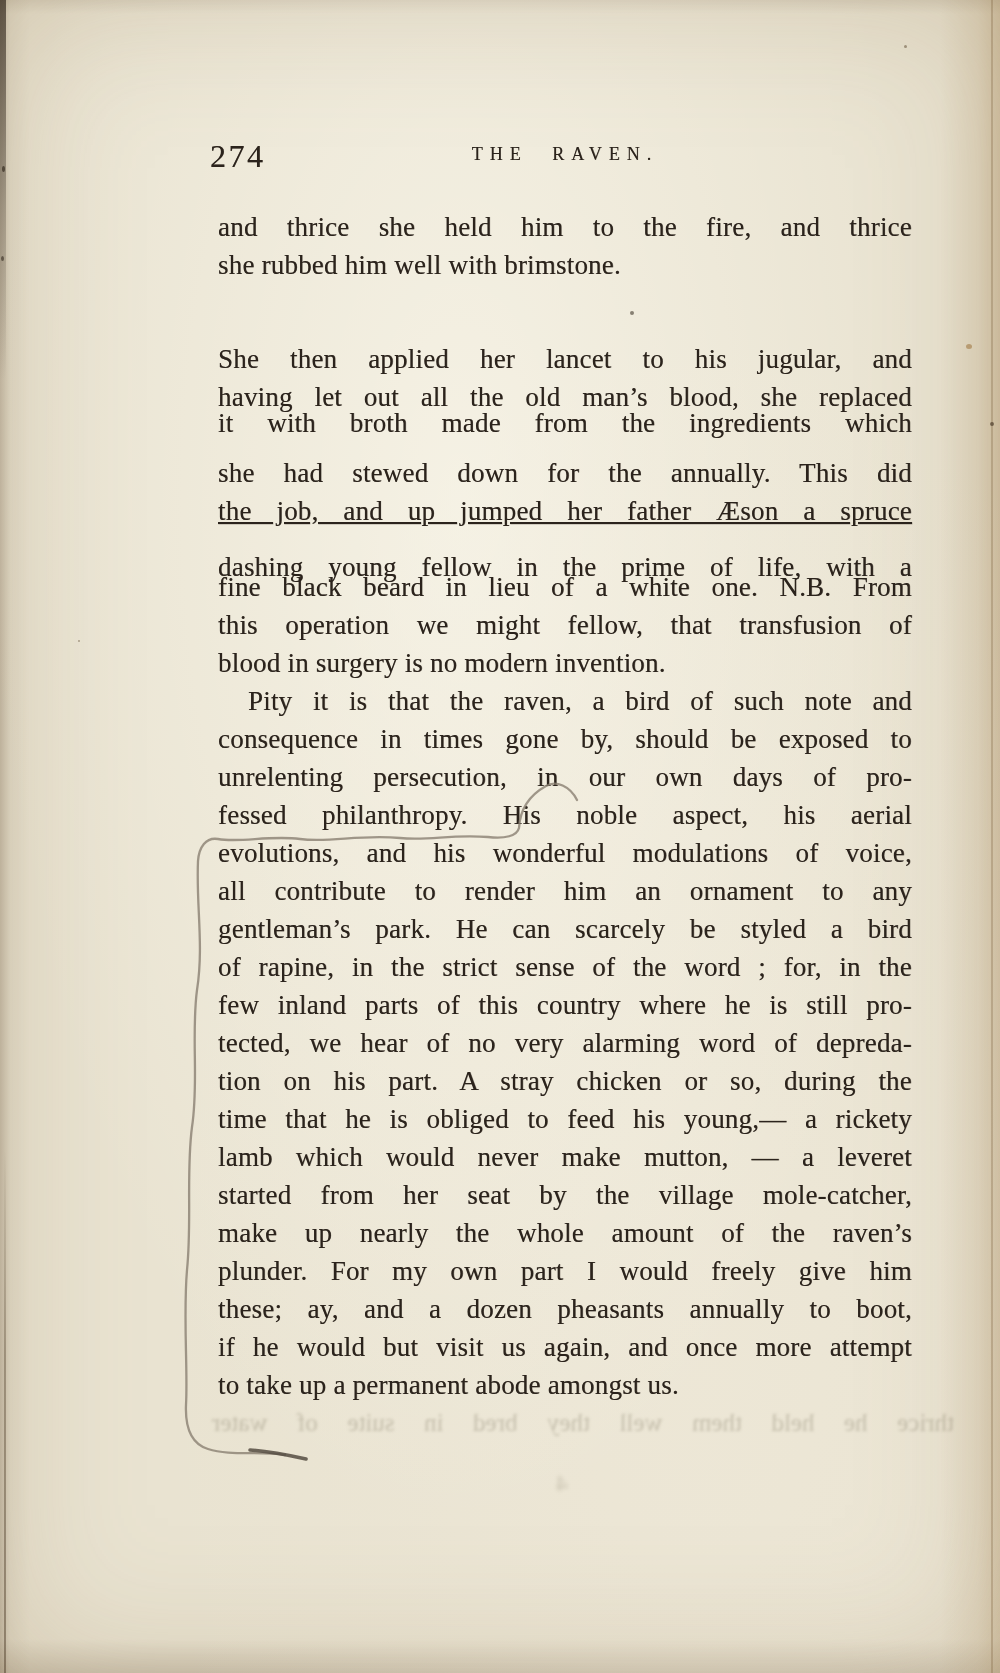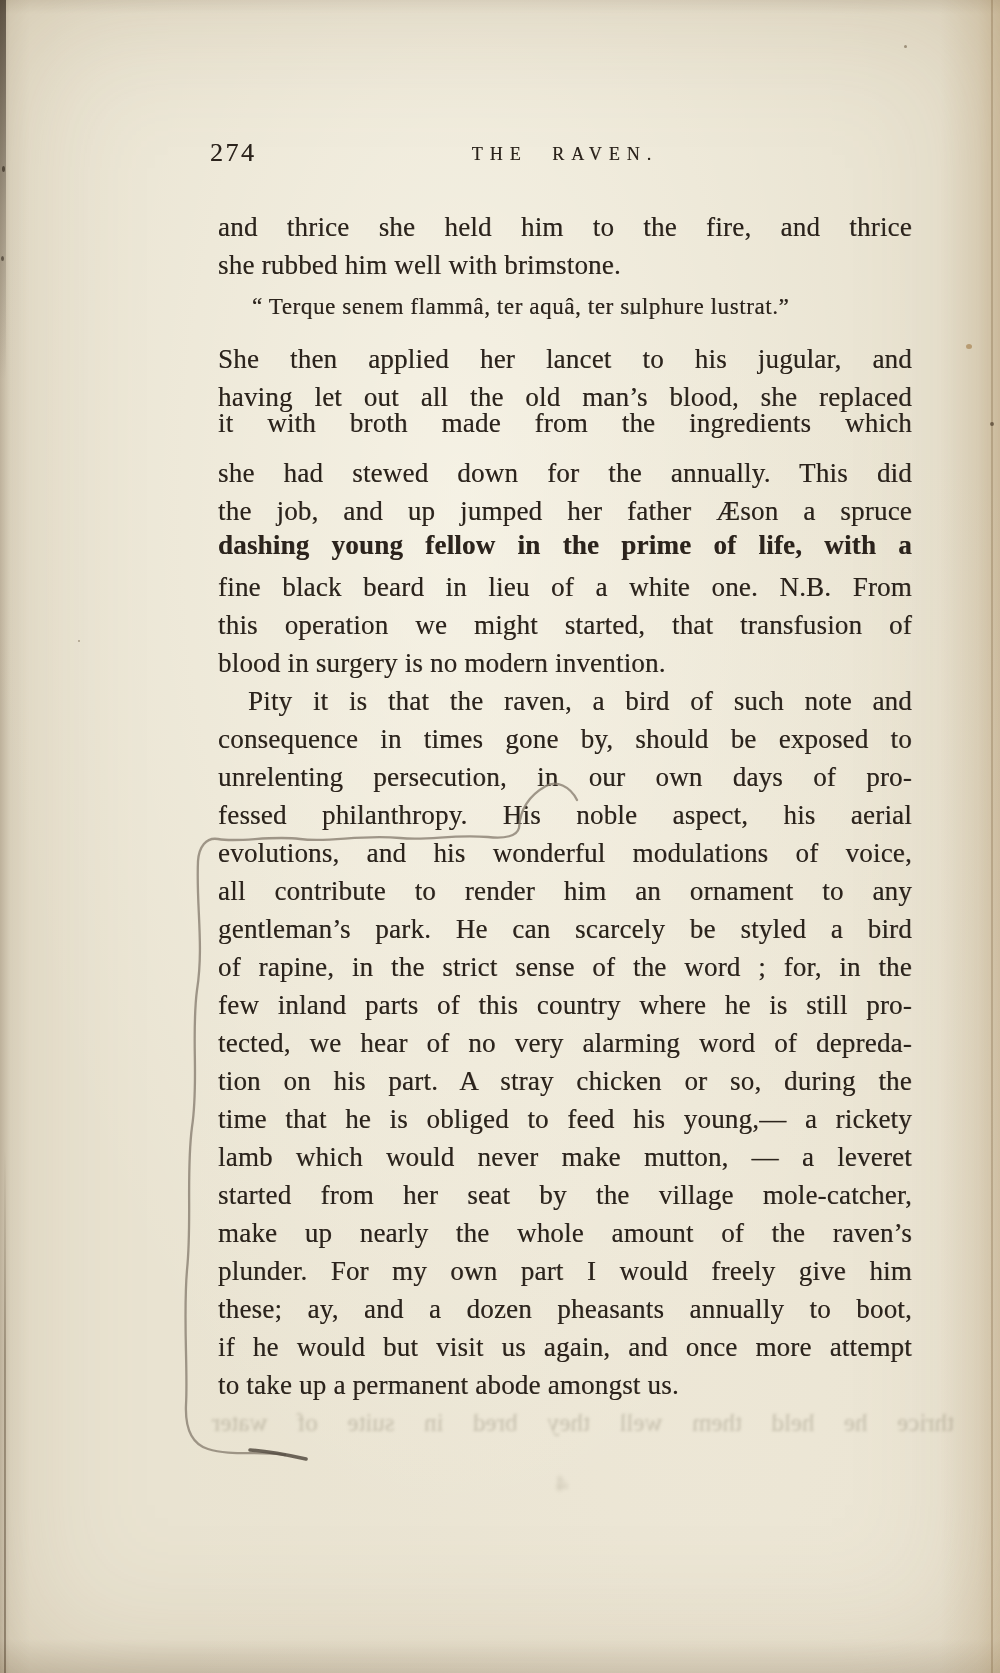--- a/index.html
+++ b/index.html
@@ -15,21 +15,21 @@
       linear-gradient(to right, rgba(87,66,42,0.25) 0px, rgba(87,66,42,0.06) 10px, rgba(0,0,0,0) 30px),
       linear-gradient(to left, rgba(165,130,78,0.33) 0px, rgba(165,130,78,0.14) 22px, rgba(0,0,0,0) 60px),
       linear-gradient(to bottom, rgba(97,76,52,0.12) 0px, rgba(0,0,0,0) 14px),
       linear-gradient(to top, rgba(97,76,52,0.20) 0px, rgba(0,0,0,0) 34px);
     box-shadow: inset 0 0 140px rgba(150,125,85,0.28);
     font-family:"Liberation Serif", serif;
     color:#2b231c;
   }
   .pgnum{
     position:absolute; left:210px; top:138px;
-    font-size:26px; letter-spacing:2.5px;
+    font-size:32px; letter-spacing:2.5px;
     text-shadow:0.3px 0.3px 0.5px rgba(43,35,28,0.55);
   }
   .runhead{
     position:absolute; left:218px; width:694px; top:144px;
     text-align:center;
     font-size:18px; letter-spacing:7px; word-spacing:13px;
     text-shadow:0.3px 0.3px 0.5px rgba(43,35,28,0.5);
   }
   .textblock{position:absolute;left:0;top:0;width:927px;height:1673px;}
   .bline{
@@ -85,29 +85,28 @@
 <body>
 
 <div class="page">
 
   <div class="pgnum">274</div>
   <div class="runhead">THE RAVEN.</div>
 
   <div class="textblock" id="text-block">
       <div class="bline justify" style="top: 208px;">and thrice she held him to the fire, and thrice</div>
       <div class="bline left" style="top: 246px;">she rubbed him well with brimstone.</div>
-      <div class="bline left quote" style="top: 288px;">“ Terque senem flammâ, ter aquâ, ter sulphure lustrat.”</div>
       <div class="bline justify" style="top: 340px;">She then applied her lancet to his jugular, and</div>
       <div class="bline justify" style="top: 378px;">having let out all the old man’s blood, she replaced</div>
       <div class="bline justify" style="top: 404px;">it with broth made from the ingredients which</div>
       <div class="bline justify" style="top: 454px;">she had stewed down for the annually. This did</div>
-      <div class="bline justify" style="top: 492px;">the job, and up jumped her father Æson a spruce</div>
-      <div class="bline justify" style="top: 526px; font-weight: bold;">dashing young fellow in the prime of life, with a</div>
+      <div class="bline justify" style="top: 492px; text-decoration: underline;">the job, and up jumped her father Æson a spruce</div>
+      <div class="bline justify" style="top: 548px;">dashing young fellow in the prime of life, with a</div>
       <div class="bline justify" style="top: 568px;">fine black beard in lieu of a white one. N.B. From</div>
-      <div class="bline justify" style="top: 606px;">this operation we might started, that transfusion of</div>
+      <div class="bline justify" style="top: 606px;">this operation we might fellow, that transfusion of</div>
       <div class="bline left" style="top: 644px;">blood in surgery is no modern invention.</div>
       <div class="bline justify indent" style="top: 682px;">Pity it is that the raven, a bird of such note and</div>
       <div class="bline justify" style="top: 720px;">consequence in times gone by, should be exposed to</div>
       <div class="bline justify" style="top: 758px;">unrelenting persecution, in our own days of pro-</div>
       <div class="bline justify" style="top: 796px;">fessed philanthropy. His noble aspect, his aerial</div>
       <div class="bline justify" style="top: 834px;">evolutions, and his wonderful modulations of voice,</div>
       <div class="bline justify" style="top: 872px;">all contribute to render him an ornament to any</div>
       <div class="bline justify" style="top: 910px;">gentleman’s park. He can scarcely be styled a bird</div>
       <div class="bline justify" style="top: 948px;">of rapine, in the strict sense of the word ; for, in the</div>
       <div class="bline justify" style="top: 986px;">few inland parts of this country where he is still pro-</div>

